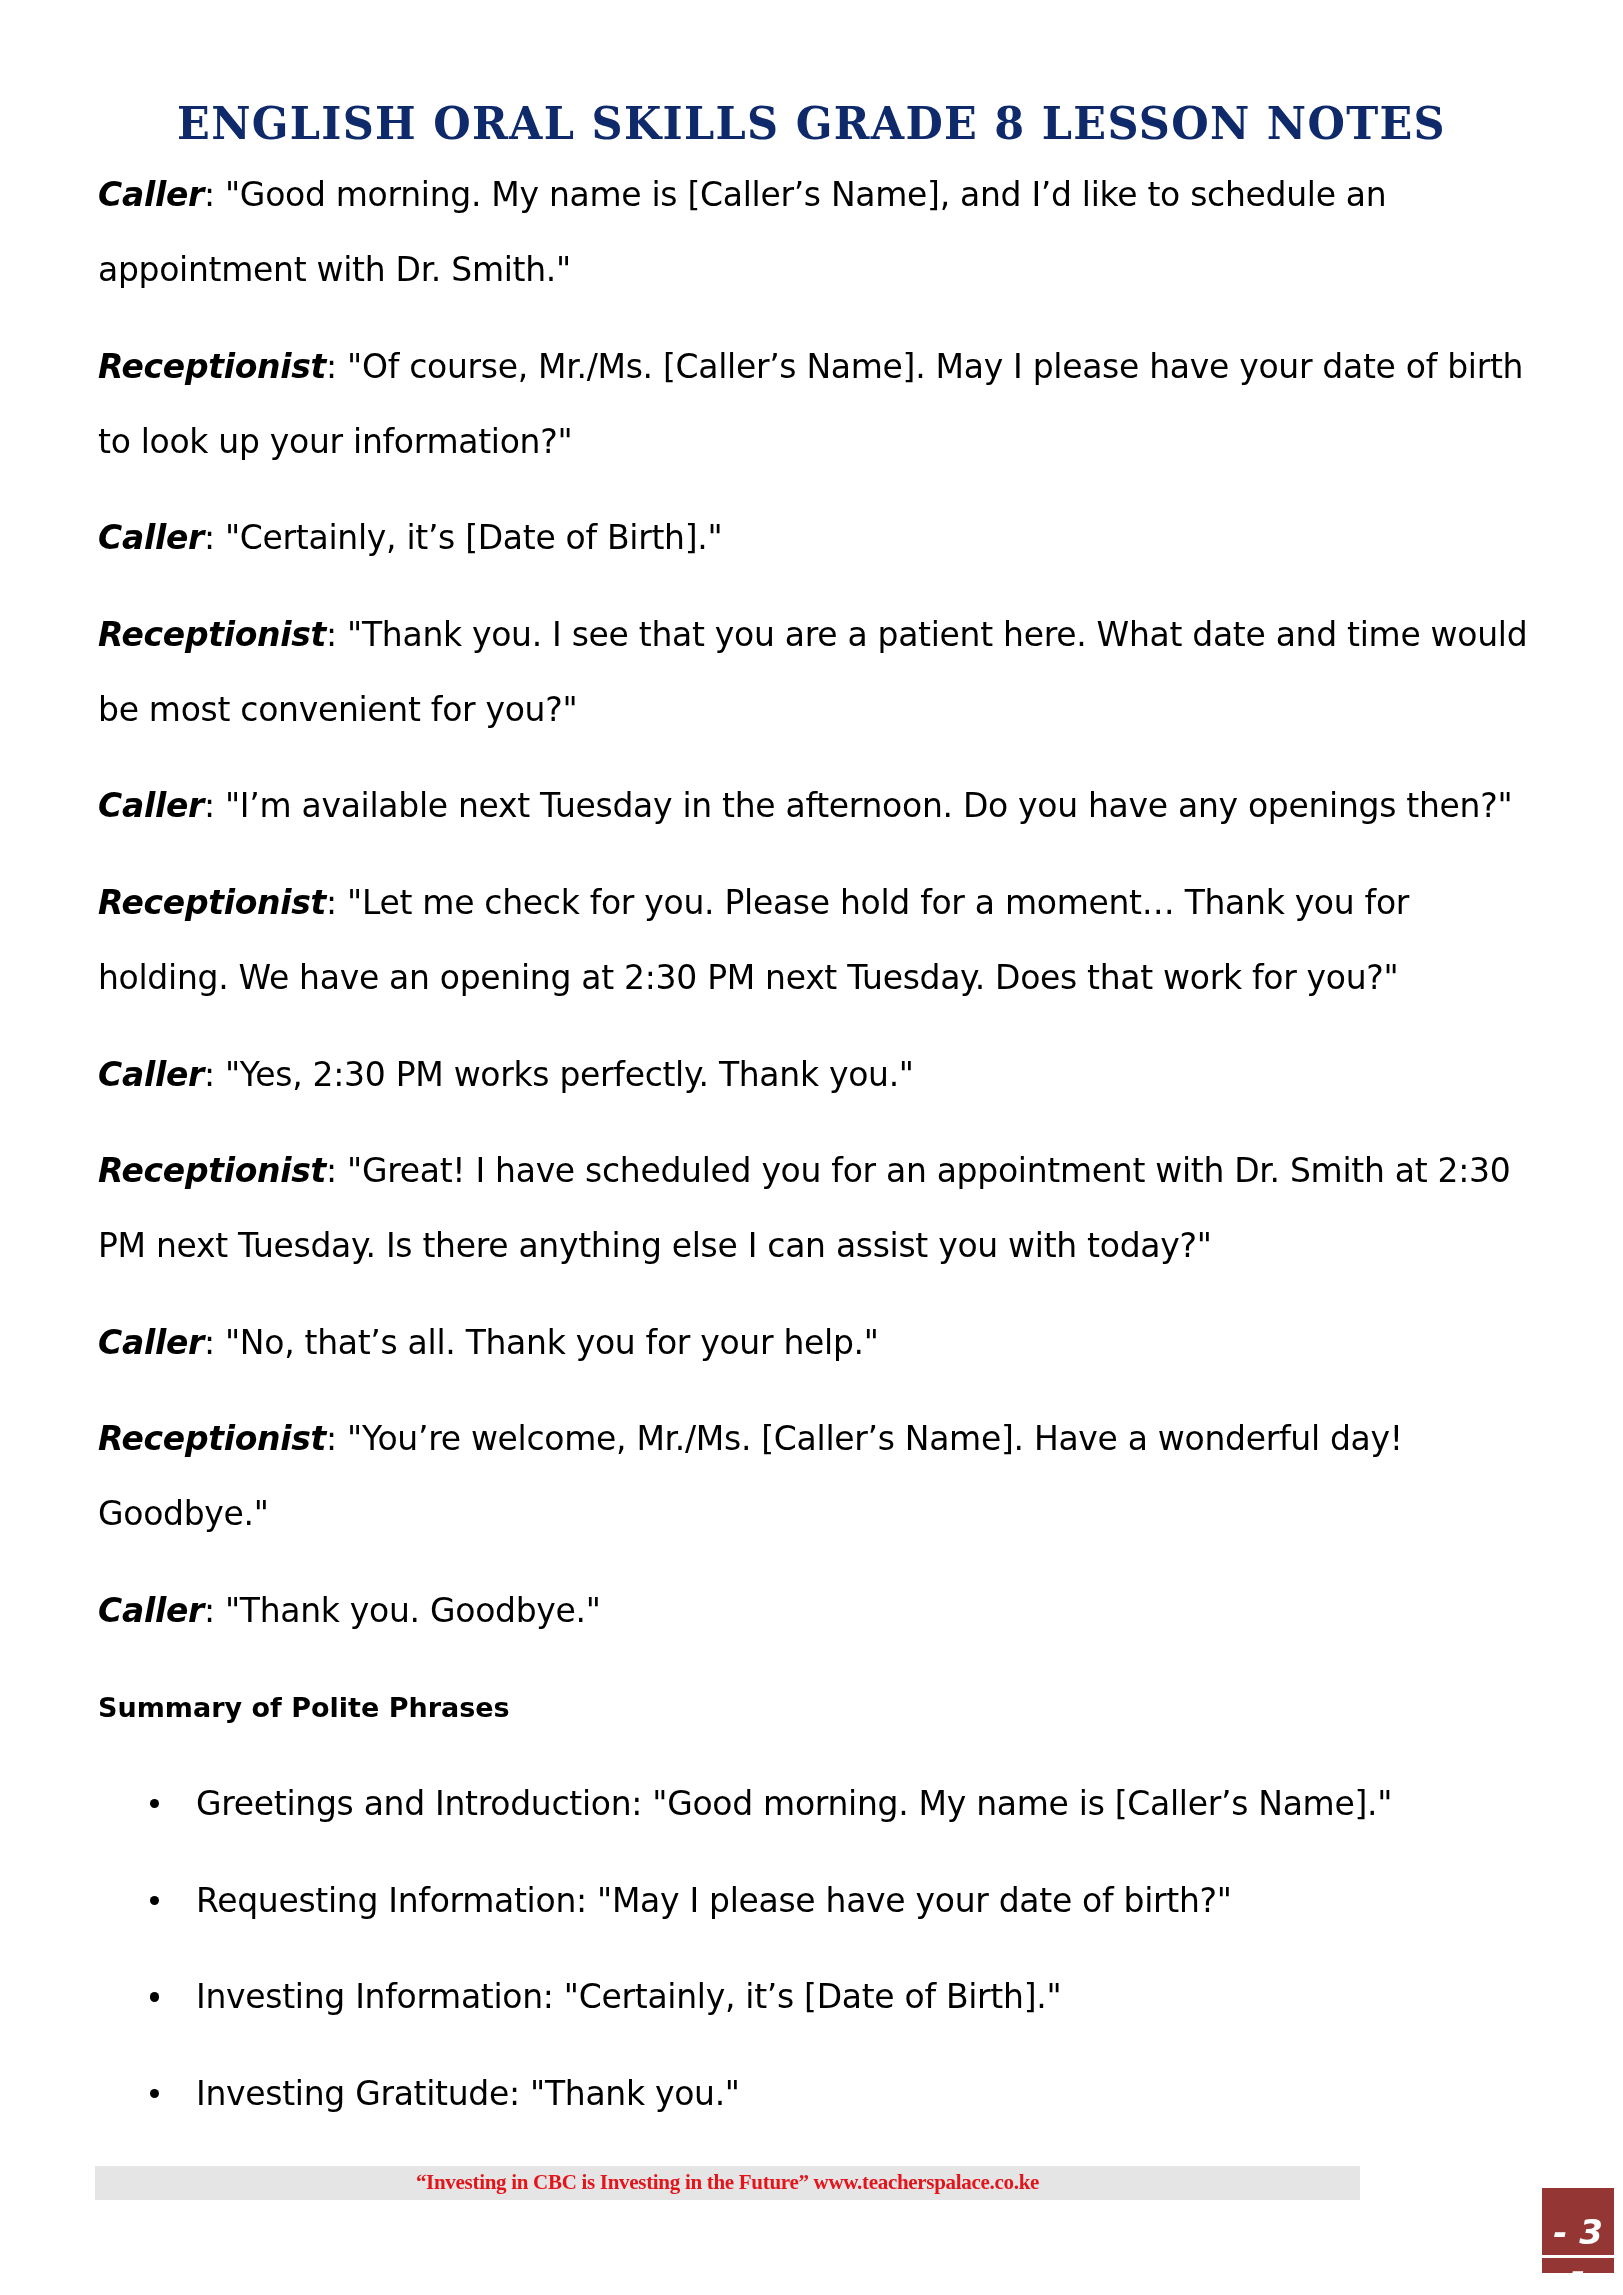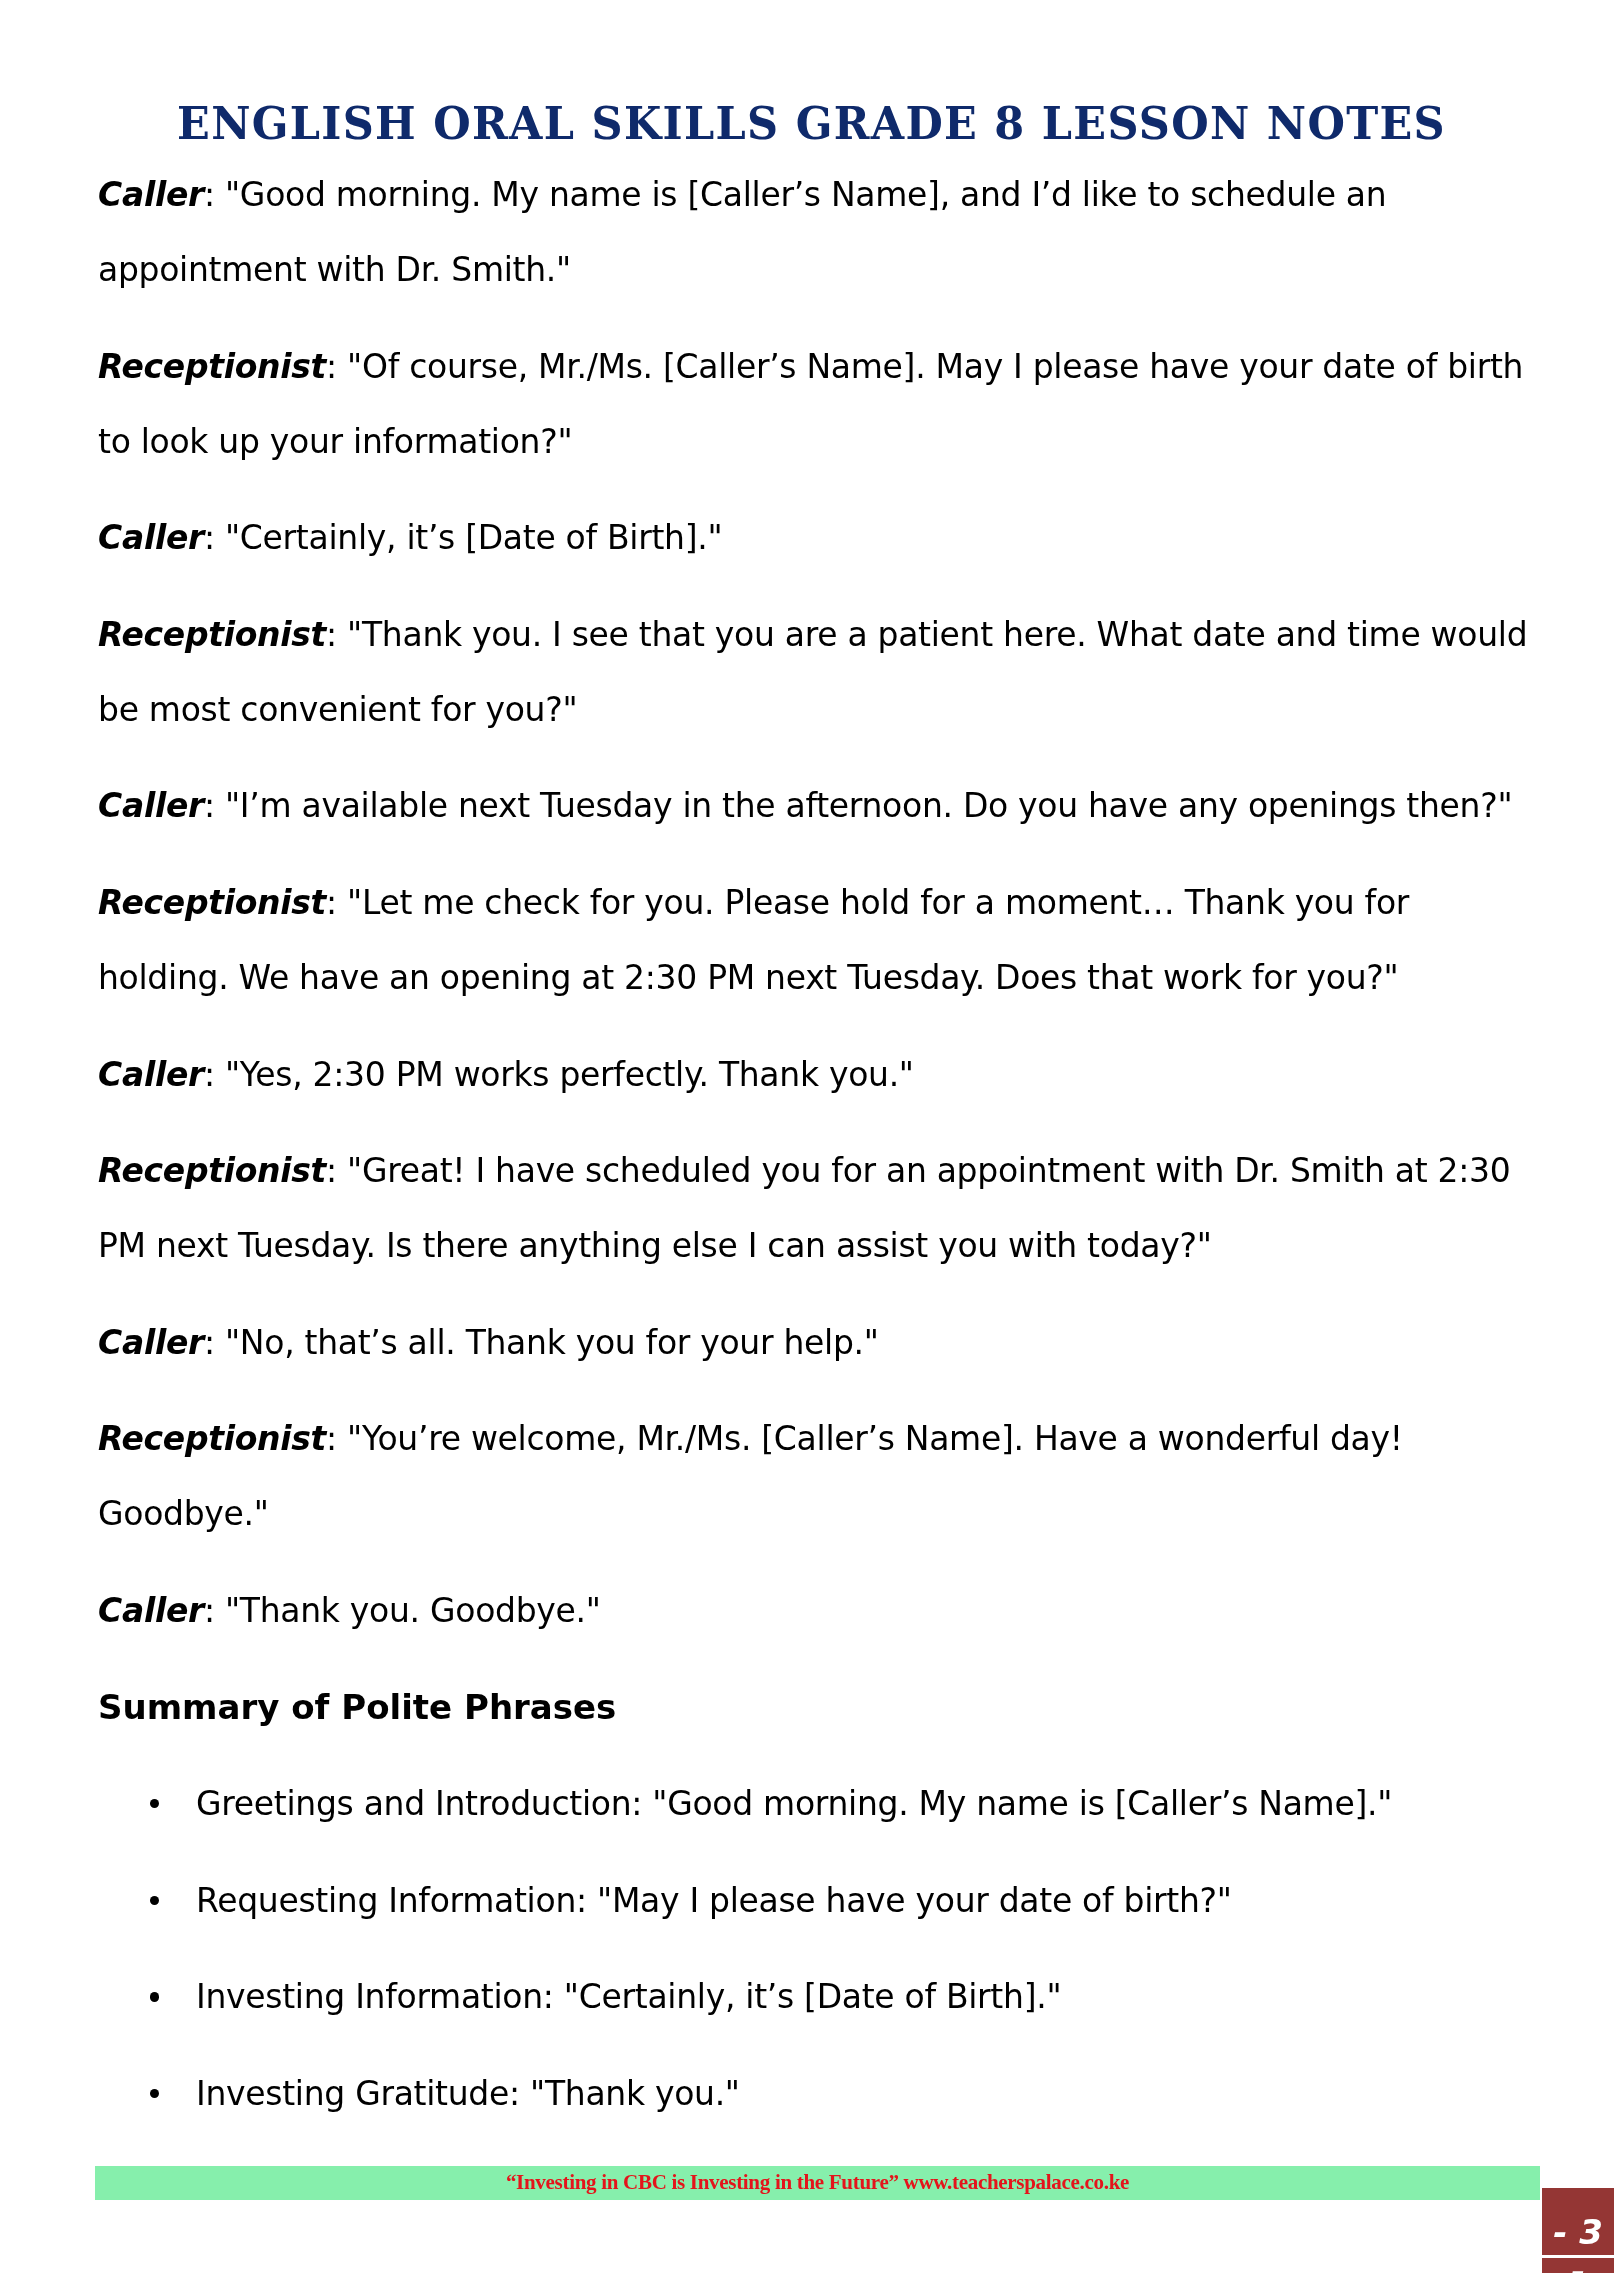--- a/index.html
+++ b/index.html
@@ -12,32 +12,32 @@
     font-family: "DejaVu Serif", serif; font-weight: 900; font-size: 43px;
     letter-spacing: 1.3px; color: #0f2a6b; margin: 0;
     transform: scaleY(1.05);
   }
   .content { position: absolute; left: 98px; top: 157px; width: 1440px; }
   .para {
     font-size: 33px; line-height: 75px; margin: 0 0 21.6px 0;
     letter-spacing: -0.3px;
   }
   .speaker { font-weight: bold; font-style: italic; }
-  .section-heading { font-size: 34px; font-weight: bold; line-height: 75px; margin: 0 0 21.6px 0; }
+  .section-heading { font-size: 27px; font-weight: bold; line-height: 75px; margin: 0 0 21.6px 0; }
   ul.phrases { list-style: none; margin: 0; padding: 0; }
   ul.phrases li {
     position: relative; padding-left: 98px; font-size: 33px; line-height: 75px; margin-bottom: 21.6px;
     letter-spacing: -0.3px;
   }
   ul.phrases li .bullet {
     position: absolute; left: 52px; top: 33px; width: 9.2px; height: 9.2px; border-radius: 50%; background: #000;
   }
   ul.phrases li .term { font-weight: normal; }
   .footer-bar {
-    position: absolute; left: 95px; top: 2166px; width: 1445px; height: 34px; background: #86efac;
+    position: absolute; left: 95px; top: 2166px; width: 1265px; height: 34px; background: #e5e5e5;
     text-align: center; overflow: hidden;
   }
   .footer-text {
     font-family: "Liberation Serif", serif; font-weight: bold; font-size: 21px; line-height: 33px; color: #e4141b;
     letter-spacing: -0.3px;
   }
   .page-num-box {
     position: absolute; left: 1542px; top: 2188px; width: 72px; height: 85px; background: #943634;
   }
   .page-num {

